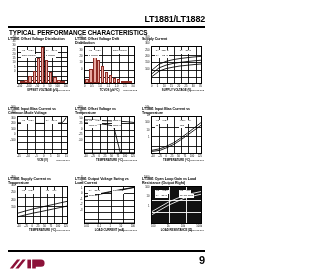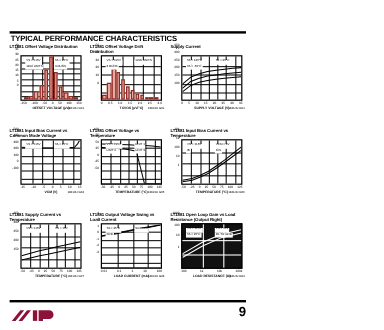--- a/index.html
+++ b/index.html
@@ -97,20 +97,21 @@
   .pageno{
     position:absolute;right:8px;top:254px;
     font-size:11px;font-weight:bold;line-height:13px;
   }
 </style>
 </head>
 <body>
 
 <div class="page">
 
+  <div class="hdr-part">LT1881/LT1882</div>
   <div class="hdr-rule"></div>
   <div class="sec-title">TYPICAL PERFORMANCE CHARACTERISTICS</div>
 
   <div class="grid" id="chart-grid">
       <div class="cell c0 r0">
         <div class="ctitle">LT1881 Offset Voltage Distribution</div>
         <div class="ylab">
           <span style="height: 4.22222px;">40</span>
           <span style="height: 4.22222px;">35</span>
           <span style="height: 4.22222px;">30</span>

